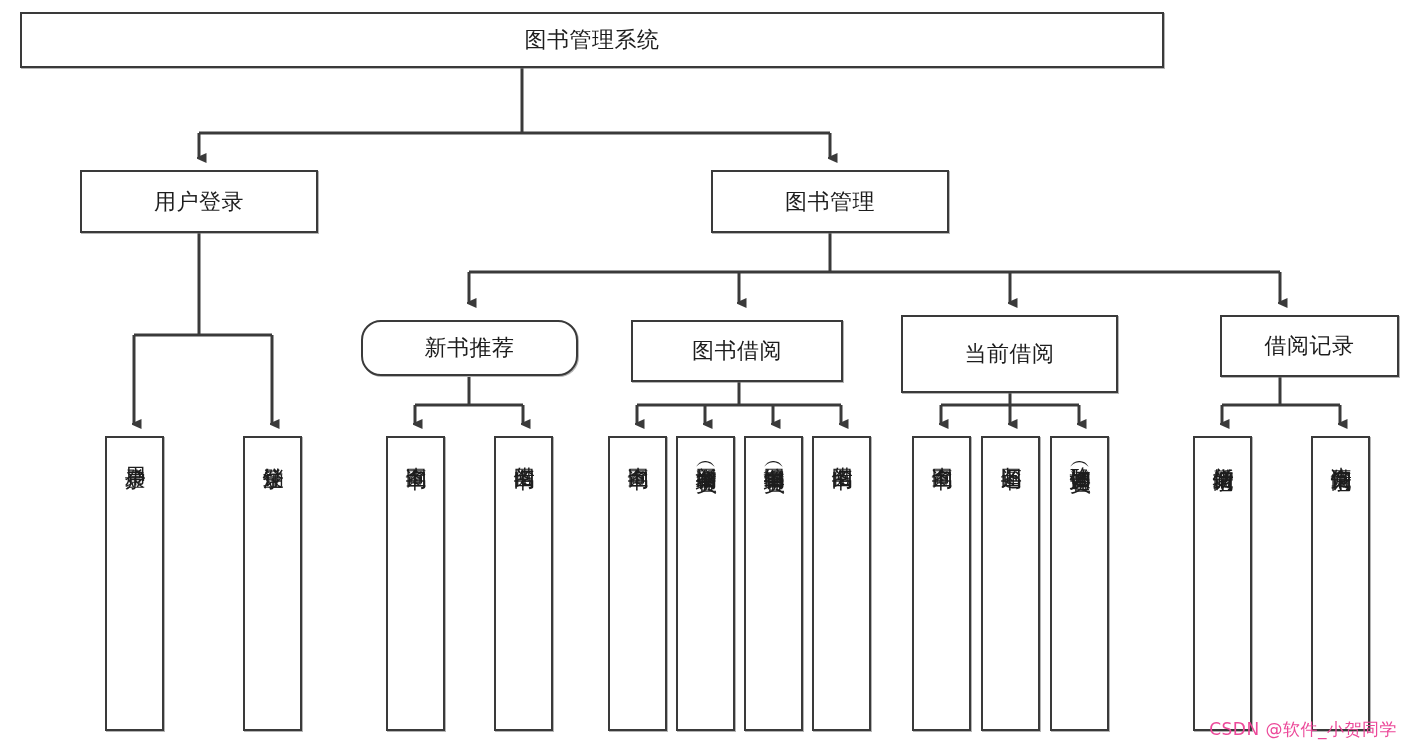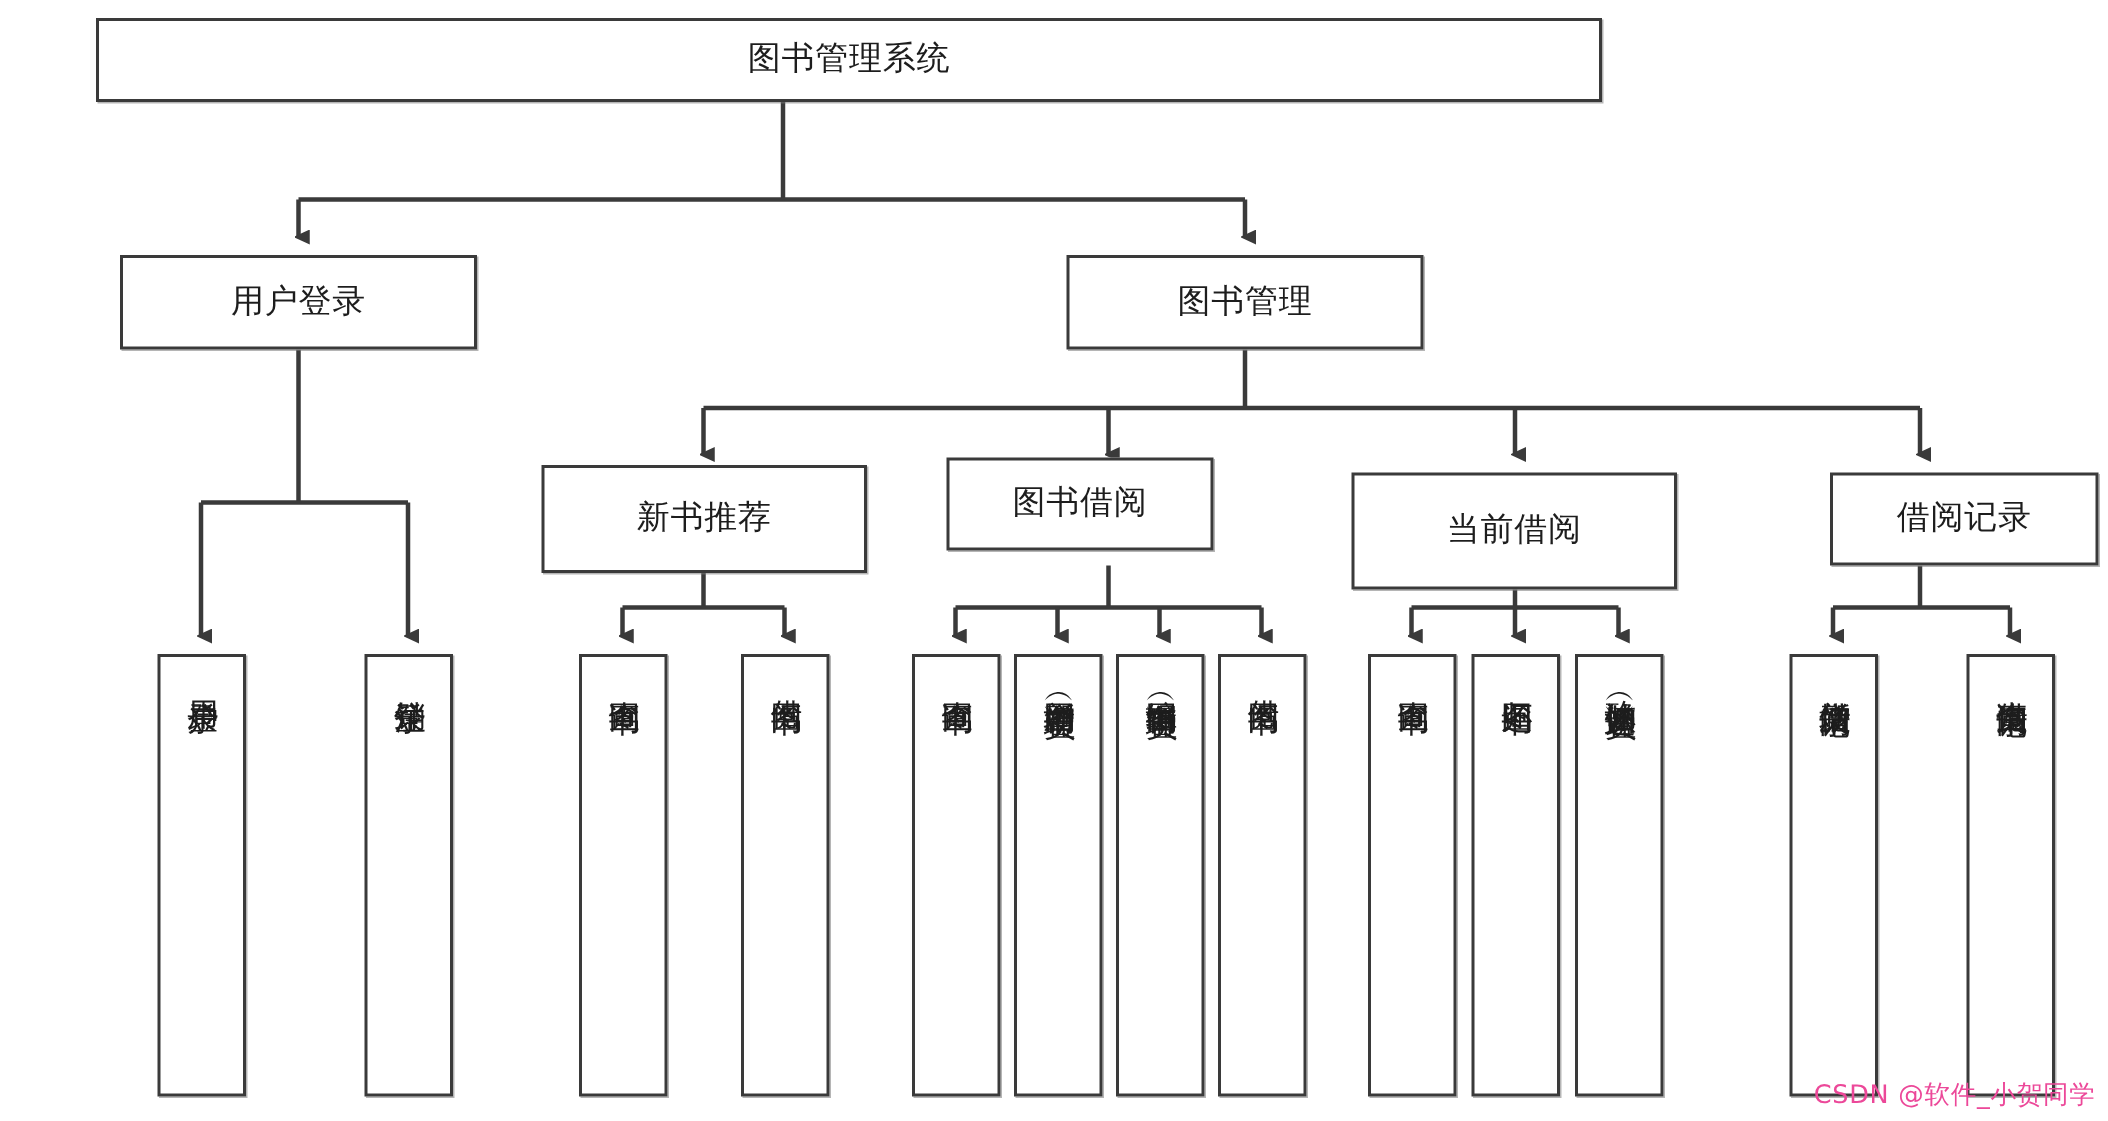--- a/index.html
+++ b/index.html
@@ -116,35 +116,35 @@
       <path d="M1010,405 L1010,424" marker-end="url(#arrow)"></path>
       <path d="M1079,405 L1079,424" marker-end="url(#arrow)"></path>
 
       <path d="M1280,377 L1280,405"></path>
       <path d="M1222,405 L1340,405"></path>
       <path d="M1222,405 L1222,424" marker-end="url(#arrow)"></path>
       <path d="M1340,405 L1340,424" marker-end="url(#arrow)"></path>
     </g>
   </svg>
 
-  <div class="node" style="left:20px; top:12px; width:1004px; height:56px;margin-left:44px;">
+  <div class="node" style="left:20px; top:12px; width:1144px; height:56px;">
     <span class="node-label">图书管理系统</span>
   </div>
 
   <div class="node" style="left:80px; top:170px; width:238px; height:63px;">
     <span class="node-label">用户登录</span>
   </div>
   <div class="node" style="left:711px; top:170px; width:238px; height:63px;">
     <span class="node-label">图书管理</span>
   </div>
 
-  <div class="node" style="left:361px; top:310px; width:217px; height:72px;">
+  <div class="node" style="left:361px; top:320px; width:217px; height:56px;border-radius:20px;">
     <span class="node-label">新书推荐</span>
   </div>
-  <div class="node" style="left:631px; top:305px; width:178px; height:62px;">
+  <div class="node" style="left:631px; top:320px; width:212px; height:62px;">
     <span class="node-label">图书借阅</span>
   </div>
   <div class="node" style="left:901px; top:315px; width:217px; height:78px;">
     <span class="node-label">当前借阅</span>
   </div>
   <div class="node" style="left:1220px; top:315px; width:179px; height:62px;">
     <span class="node-label">借阅记录</span>
   </div>
 
   <div class="node vertical" style="left:105px; top:436px; width:59px; height:295px;">

